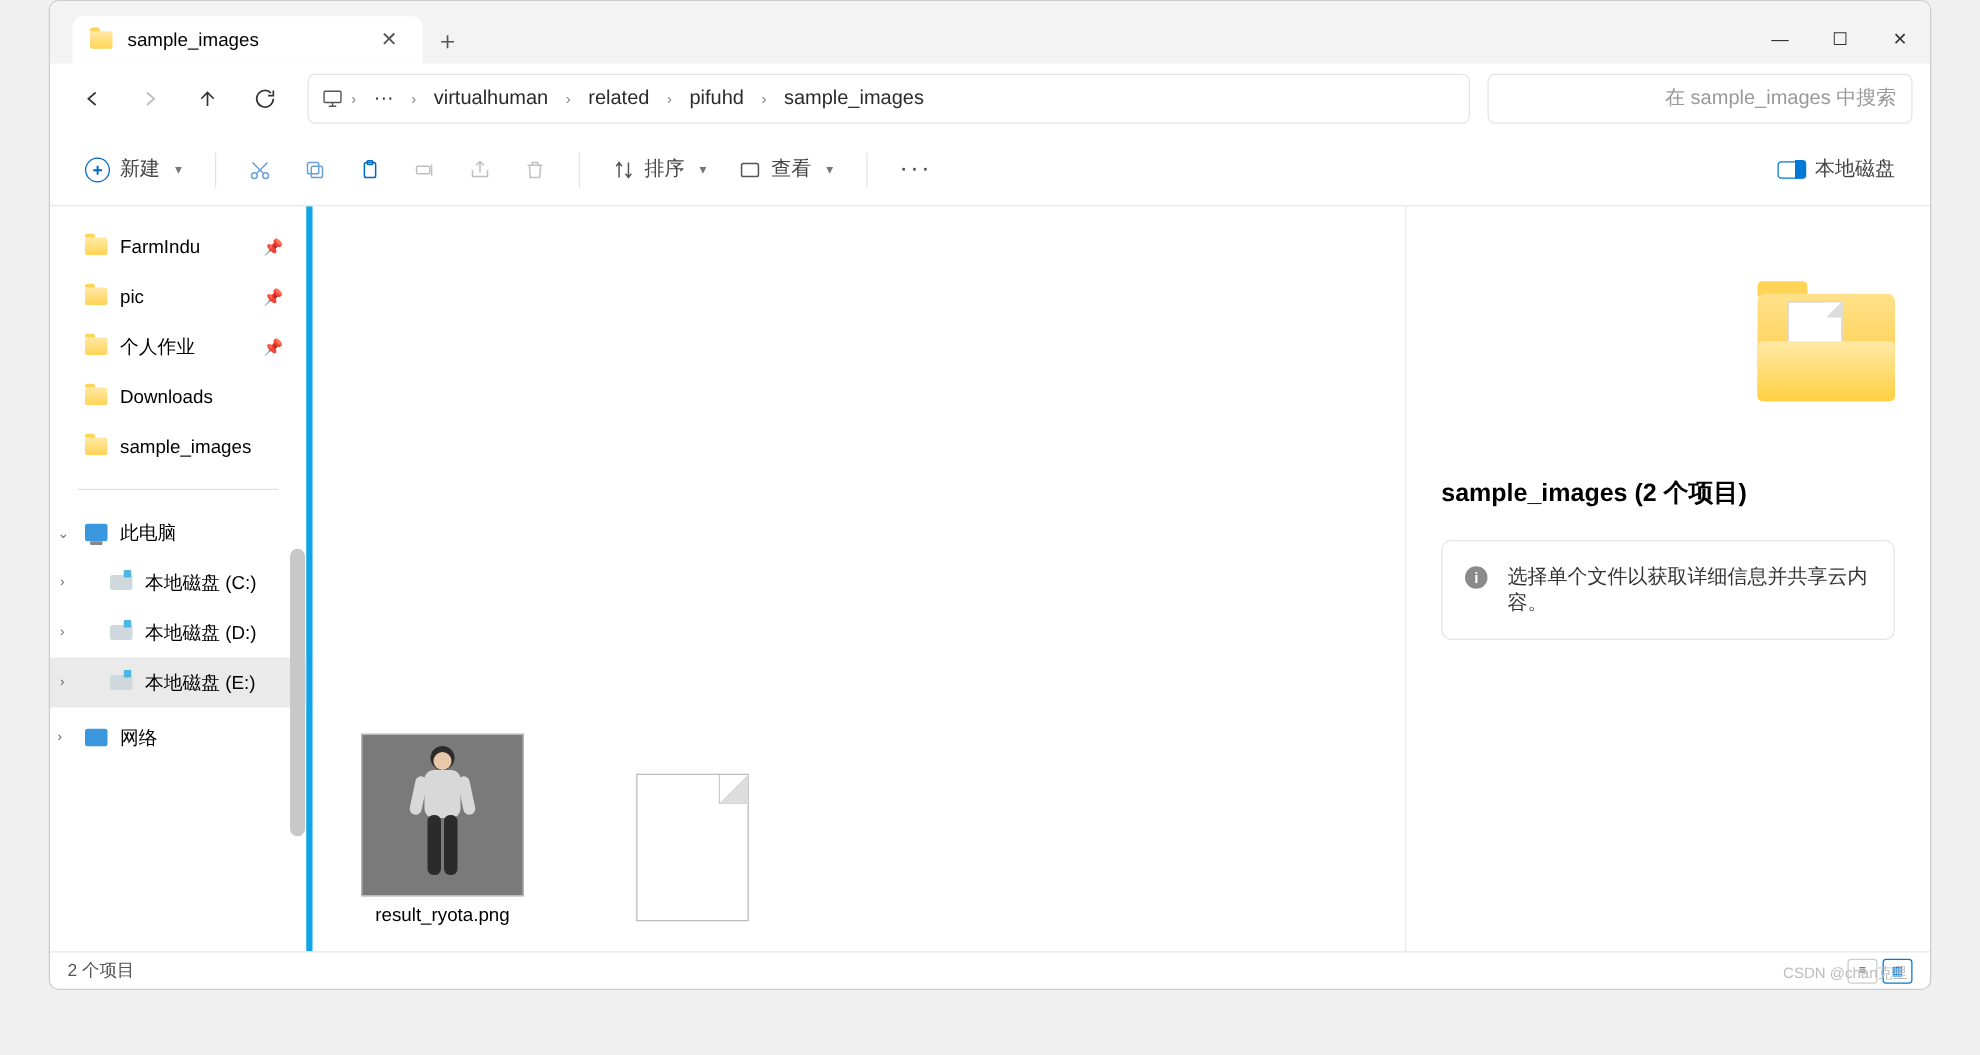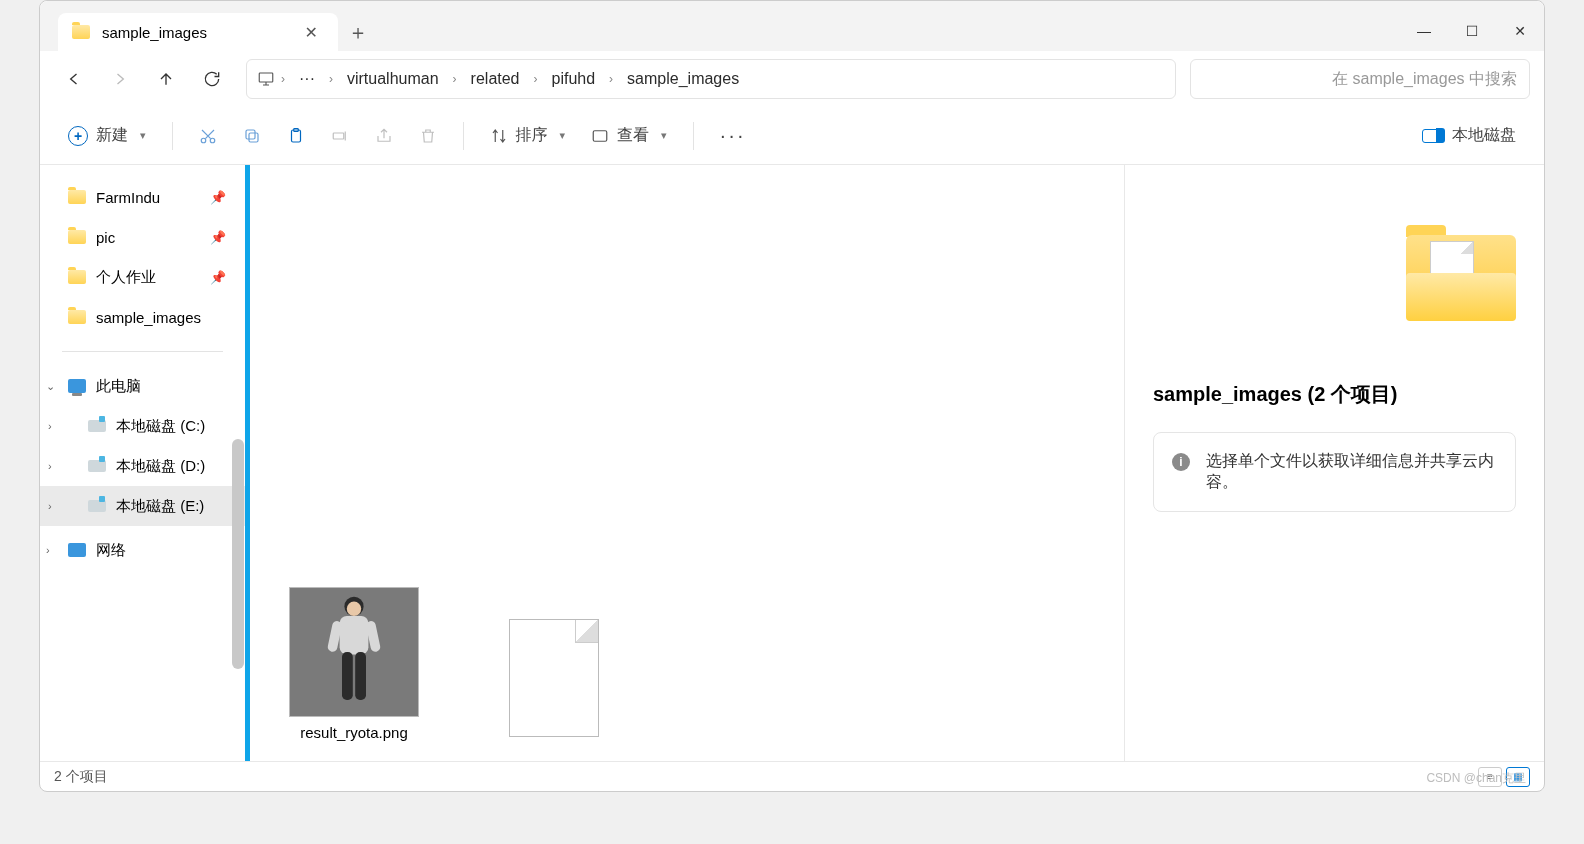--- a/index.html
+++ b/index.html
@@ -239,20 +239,24 @@
           <span>pic</span>
           <span class="pin">📌</span>
         </div>
       <div class="sb-item">
           <span class="folder-ico"></span>
           <span>个人作业</span>
           <span class="pin">📌</span>
         </div>
       <div class="sb-item">
           <span class="folder-ico"></span>
+          <span>Downloads</span>
+        </div>
+      <div class="sb-item">
+          <span class="folder-ico"></span>
           <span>sample_images</span>
         </div>
 
       <div class="sb-sep"></div>
 
       <div class="sb-item" style="position:relative;">
         <span class="expand" style="left:6px;">⌄</span>
         <span class="pc-ico"></span>
         <span>此电脑</span>
       </div>

